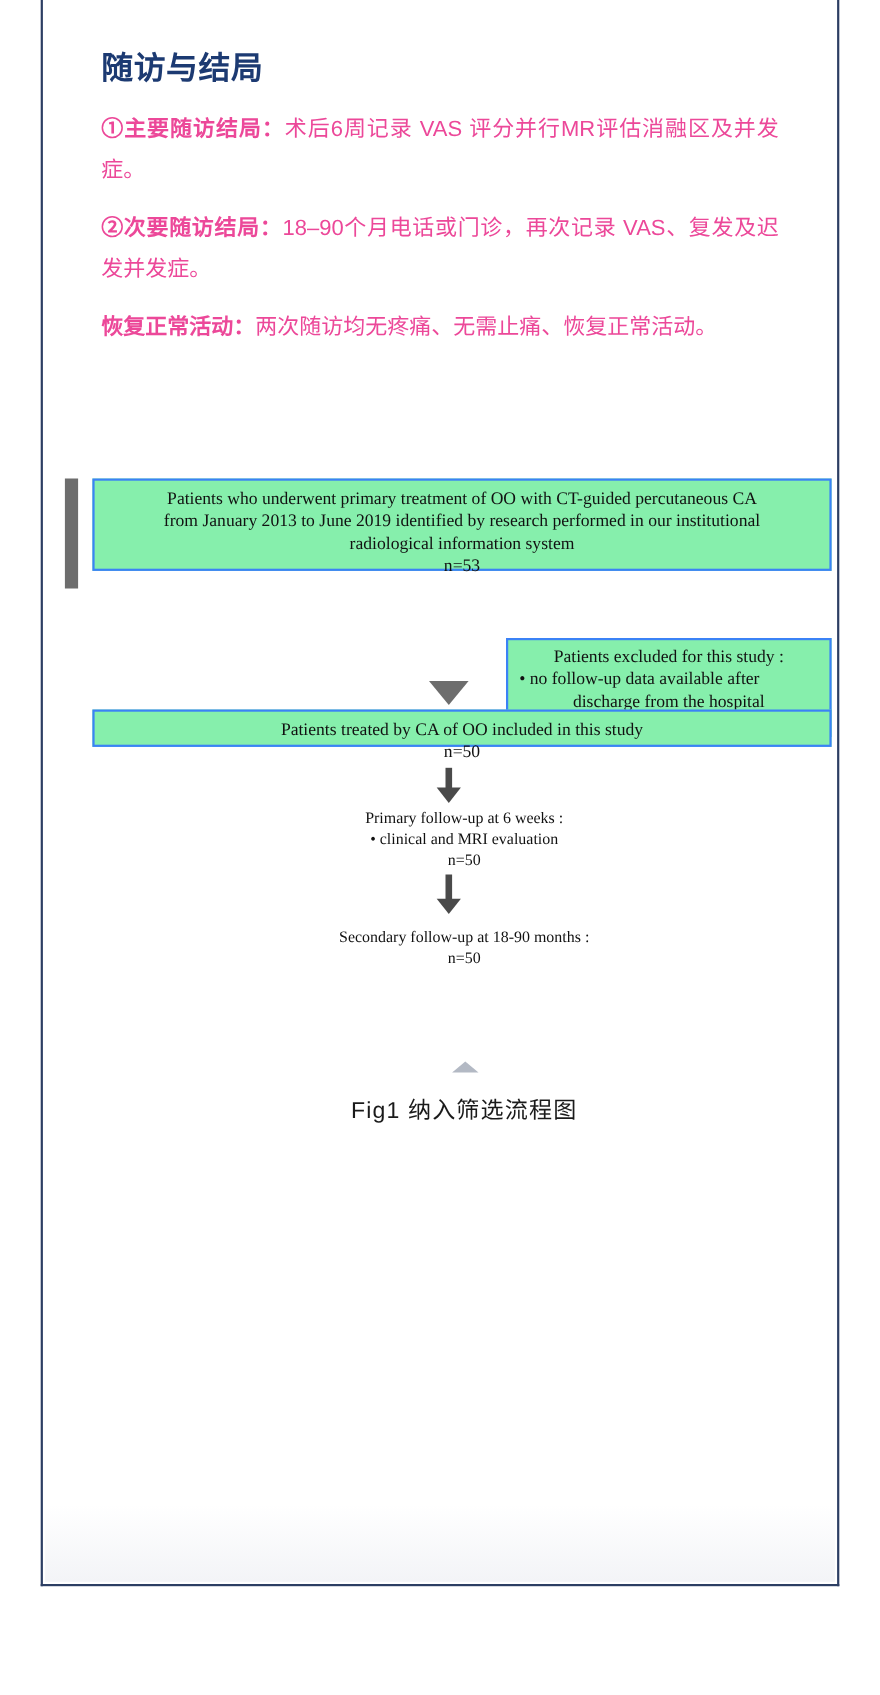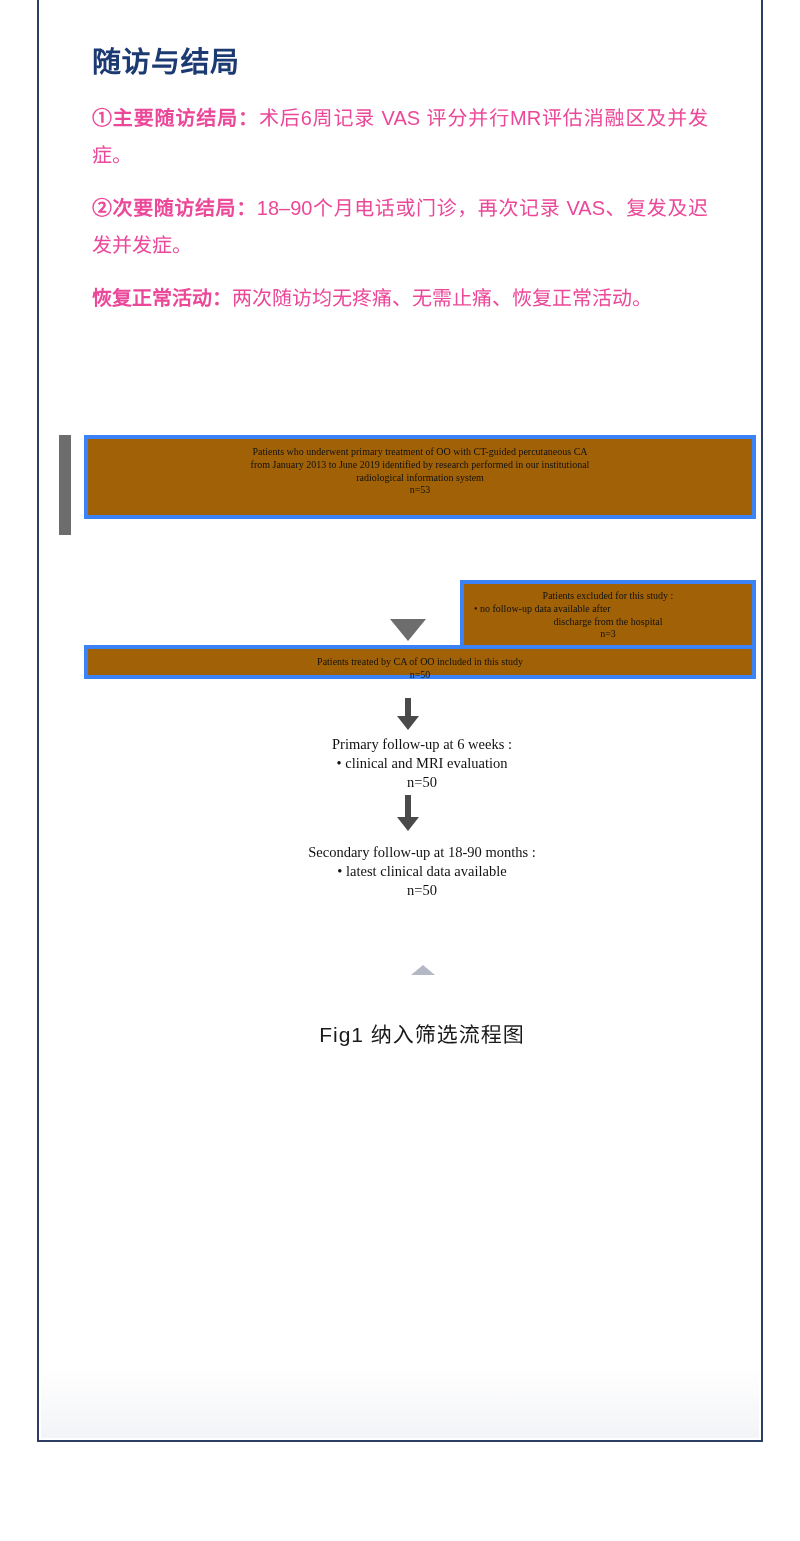--- a/index.html
+++ b/index.html
@@ -66,27 +66,27 @@
   .flow {
     position: relative;
     width: 726px;
     height: 580px;
     font-family: "Liberation Serif", serif;
     color: #111;
   }
 
   .fbox {
     position: absolute;
-    border: 4px solid #3b82f6;
+    border: 2px solid #3b82f6;
     box-sizing: border-box;
     text-align: center;
-    font-size: 10px;
+    font-size: 16px;
     line-height: 1.28;
     padding: 4px 6px;
-    background: #a16207;
+    background: #86efac;
   }
 
   .fbox.b1 {
     left: 25px;
     top: 0px;
     width: 672px;
     height: 84px;
     padding-top: 7px;
   }
   .fbox.b2 {
@@ -164,21 +164,21 @@
     left: 352px;
     top: 530px;
     width: 0; height: 0;
     border-left: 12px solid transparent;
     border-right: 12px solid transparent;
     border-bottom: 10px solid #b3b9c4;
   }
 
   .fig-caption {
     position: absolute;
-    top: 583px;
+    top: 557px;
     left: 0;
     width: 726px;
     text-align: center;
     font-family: "Liberation Sans", sans-serif;
     font-size: 21px;
     color: #1a1a1a;
     letter-spacing: 1px;
   }
 
   .bottom-fade {
@@ -242,21 +242,20 @@
           <div>Primary follow-up at 6 weeks :</div>
           <div>• clinical and MRI evaluation</div>
           <div>n=50</div>
         </div>
 
         <div class="arrow-thin a2"></div>
         <div class="arrow-thin-head a2h"></div>
 
         <div class="ftext t2">
           <div>Secondary follow-up at 18-90 months :</div>
-          <div>• latest clinical data available</div>
           <div>n=50</div>
         </div>
 
         <div class="scroll-caret"></div>
 
         <div class="fig-caption">Fig1 纳入筛选流程图</div>
       </div>
     </div>
 
   </div>

